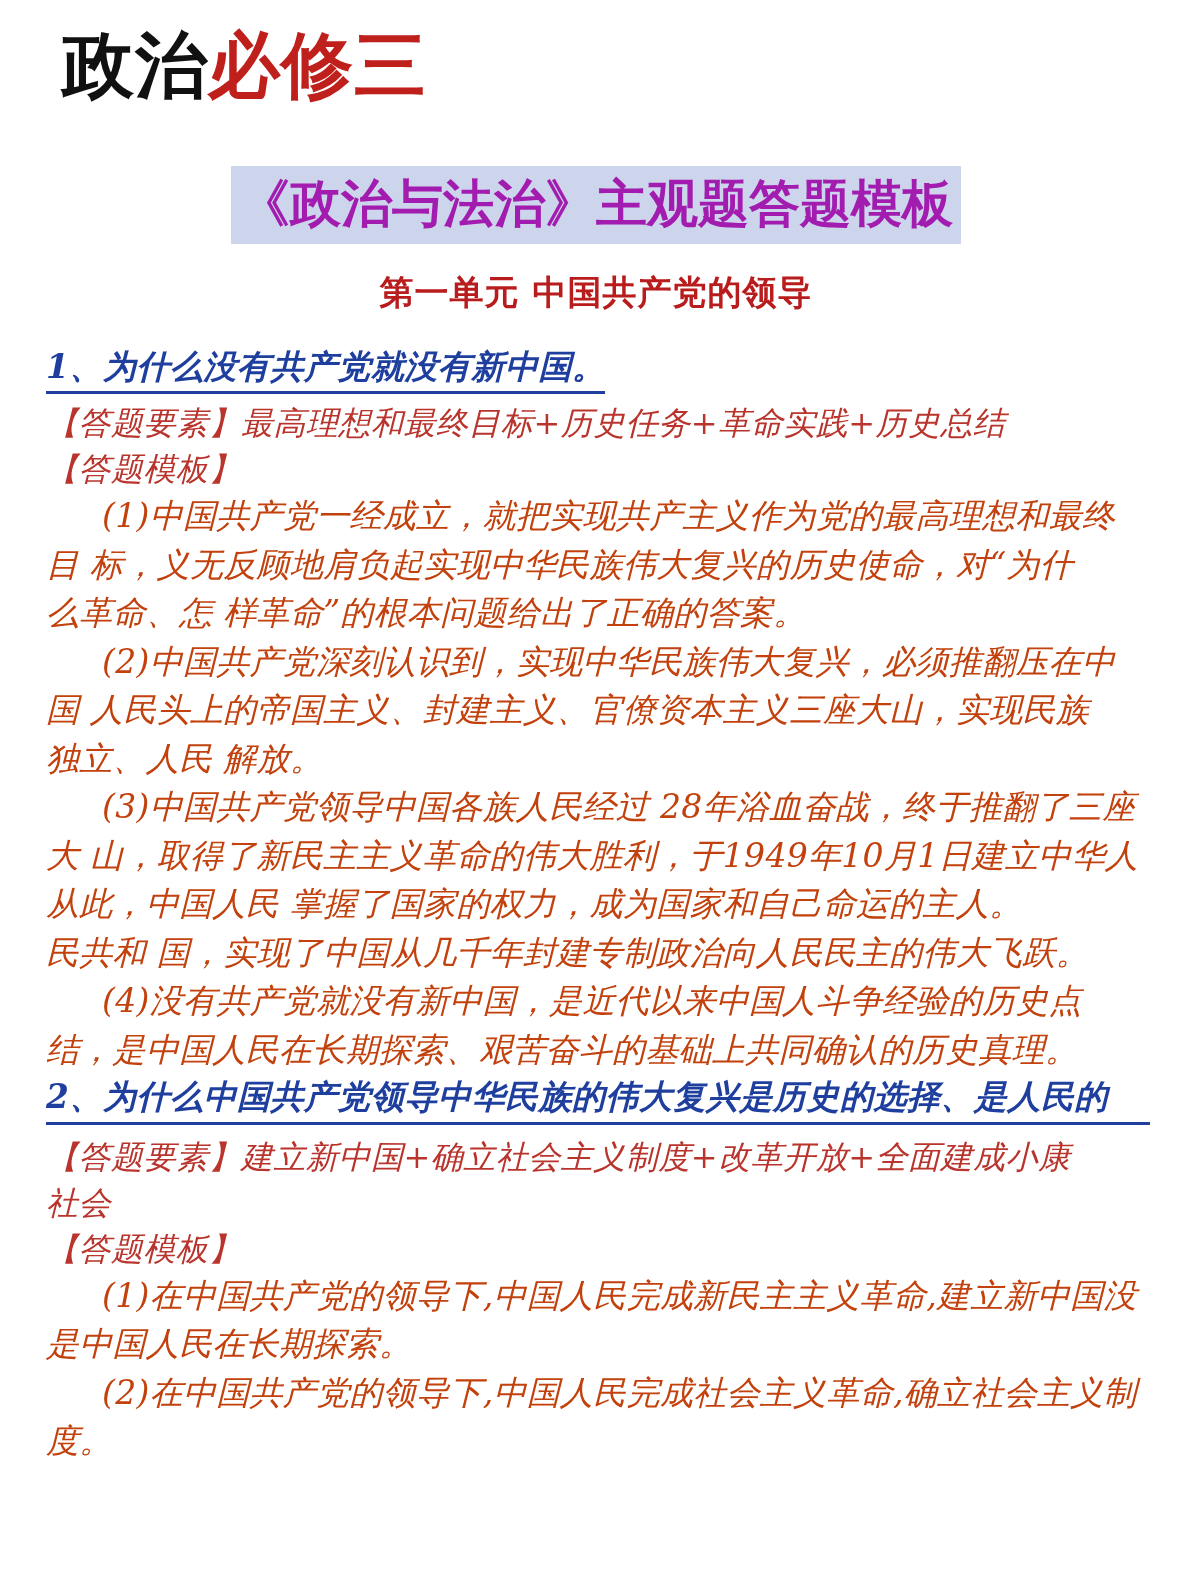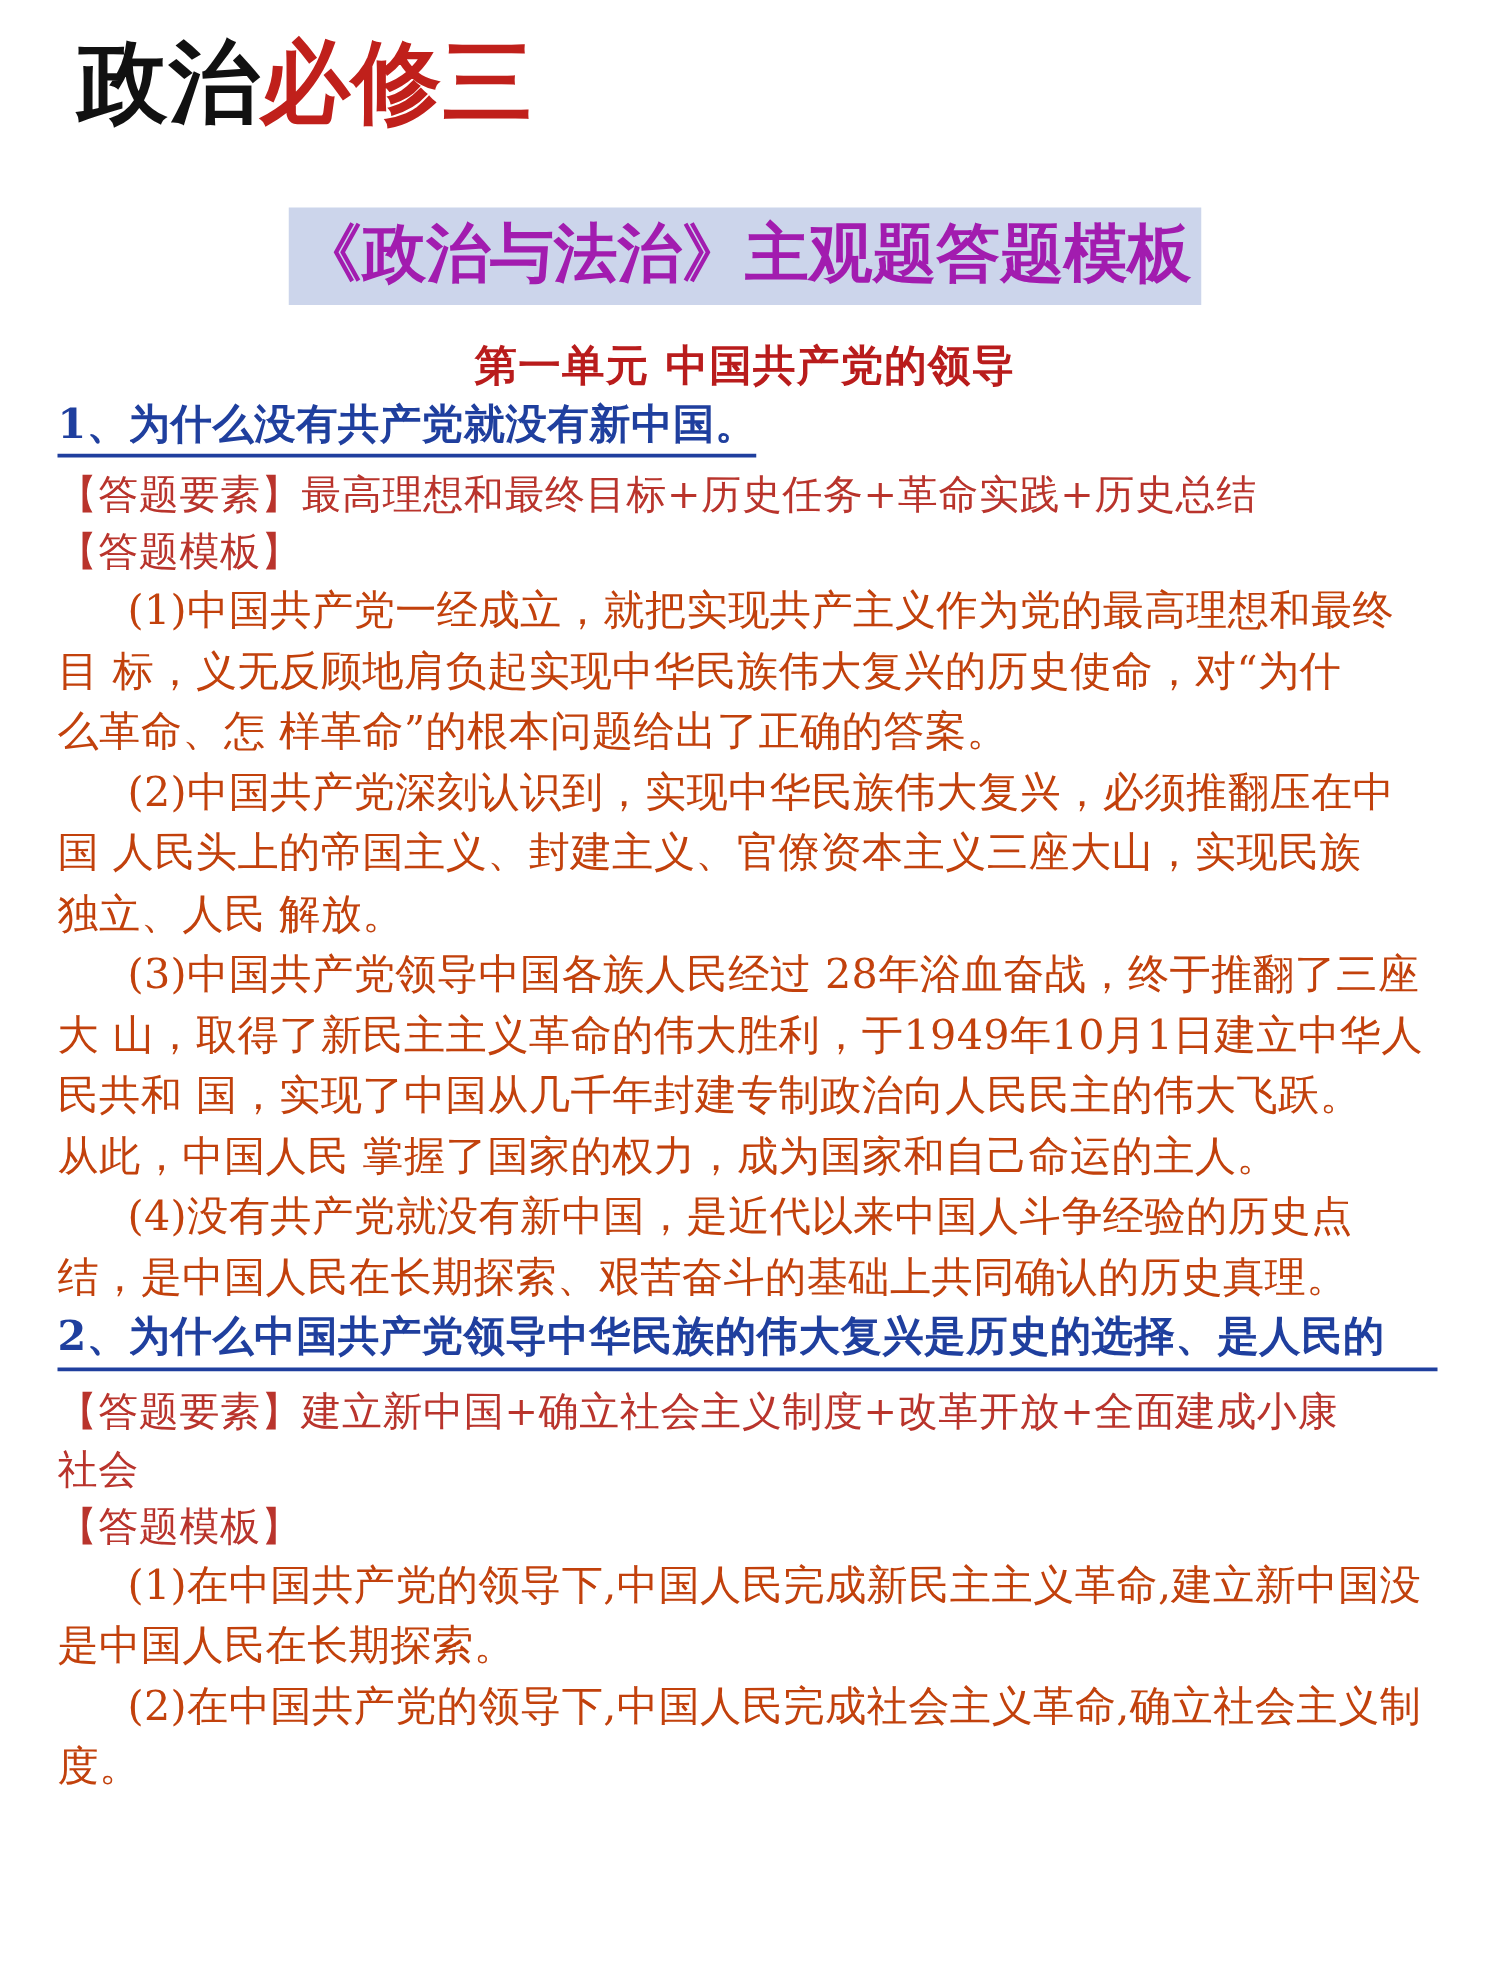--- a/index.html
+++ b/index.html
@@ -71,22 +71,23 @@
     font-size: 34px;
     font-weight: bold;
     letter-spacing: 1px;
     white-space: nowrap;
   }
 
   
   .content {
     position: absolute;
     left: 46px;
-    top: 316px;
+    top: 344px;
     width: 1104px;
+    font-style: italic;
   }
 
   .line {
     font-family: "DejaVu Serif", "Liberation Serif", serif;
     white-space: nowrap;
   }
 
   
   .q-line {
     color: #1f3f9e;
@@ -149,22 +150,22 @@
     <div class="line r-line">【答题模板】</div>
 
     <div class="line b-line indent">(1)中国共产党一经成立，就把实现共产主义作为党的最高理想和最终</div>
     <div class="line b-line">目 标，义无反顾地肩负起实现中华民族伟大复兴的历史使命，对“为什</div>
     <div class="line b-line">么革命、怎 样革命”的根本问题给出了正确的答案。</div>
     <div class="line b-line indent">(2)中国共产党深刻认识到，实现中华民族伟大复兴，必须推翻压在中</div>
     <div class="line b-line">国 人民头上的帝国主义、封建主义、官僚资本主义三座大山，实现民族</div>
     <div class="line b-line">独立、人民 解放。</div>
     <div class="line b-line indent">(3)中国共产党领导中国各族人民经过 28年浴血奋战，终于推翻了三座</div>
     <div class="line b-line">大 山，取得了新民主主义革命的伟大胜利，于1949年10月1日建立中华人</div>
+    <div class="line b-line">从此，中国人民 掌握了国家的权力，成为国家和自己命运的主人。</div>
     <div class="line b-line">民共和 国，实现了中国从几千年封建专制政治向人民民主的伟大飞跃。</div>
-    <div class="line b-line">从此，中国人民 掌握了国家的权力，成为国家和自己命运的主人。</div>
     <div class="line b-line indent">(4)没有共产党就没有新中国，是近代以来中国人斗争经验的历史点</div>
     <div class="line b-line">结，是中国人民在长期探索、艰苦奋斗的基础上共同确认的历史真理。</div>
 
     <div class="line q-line q-wide">2、为什么中国共产党领导中华民族的伟大复兴是历史的选择、是人民的</div>
     <div class="sp-6"></div>
 
     <div class="line r-line"><span>【答题要素】</span><span>建立新中国+确立社会主义制度+改革开放+全面建成小康</span></div>
     <div class="line r-line">社会</div>
 
     <div class="line r-line">【答题模板】</div>

